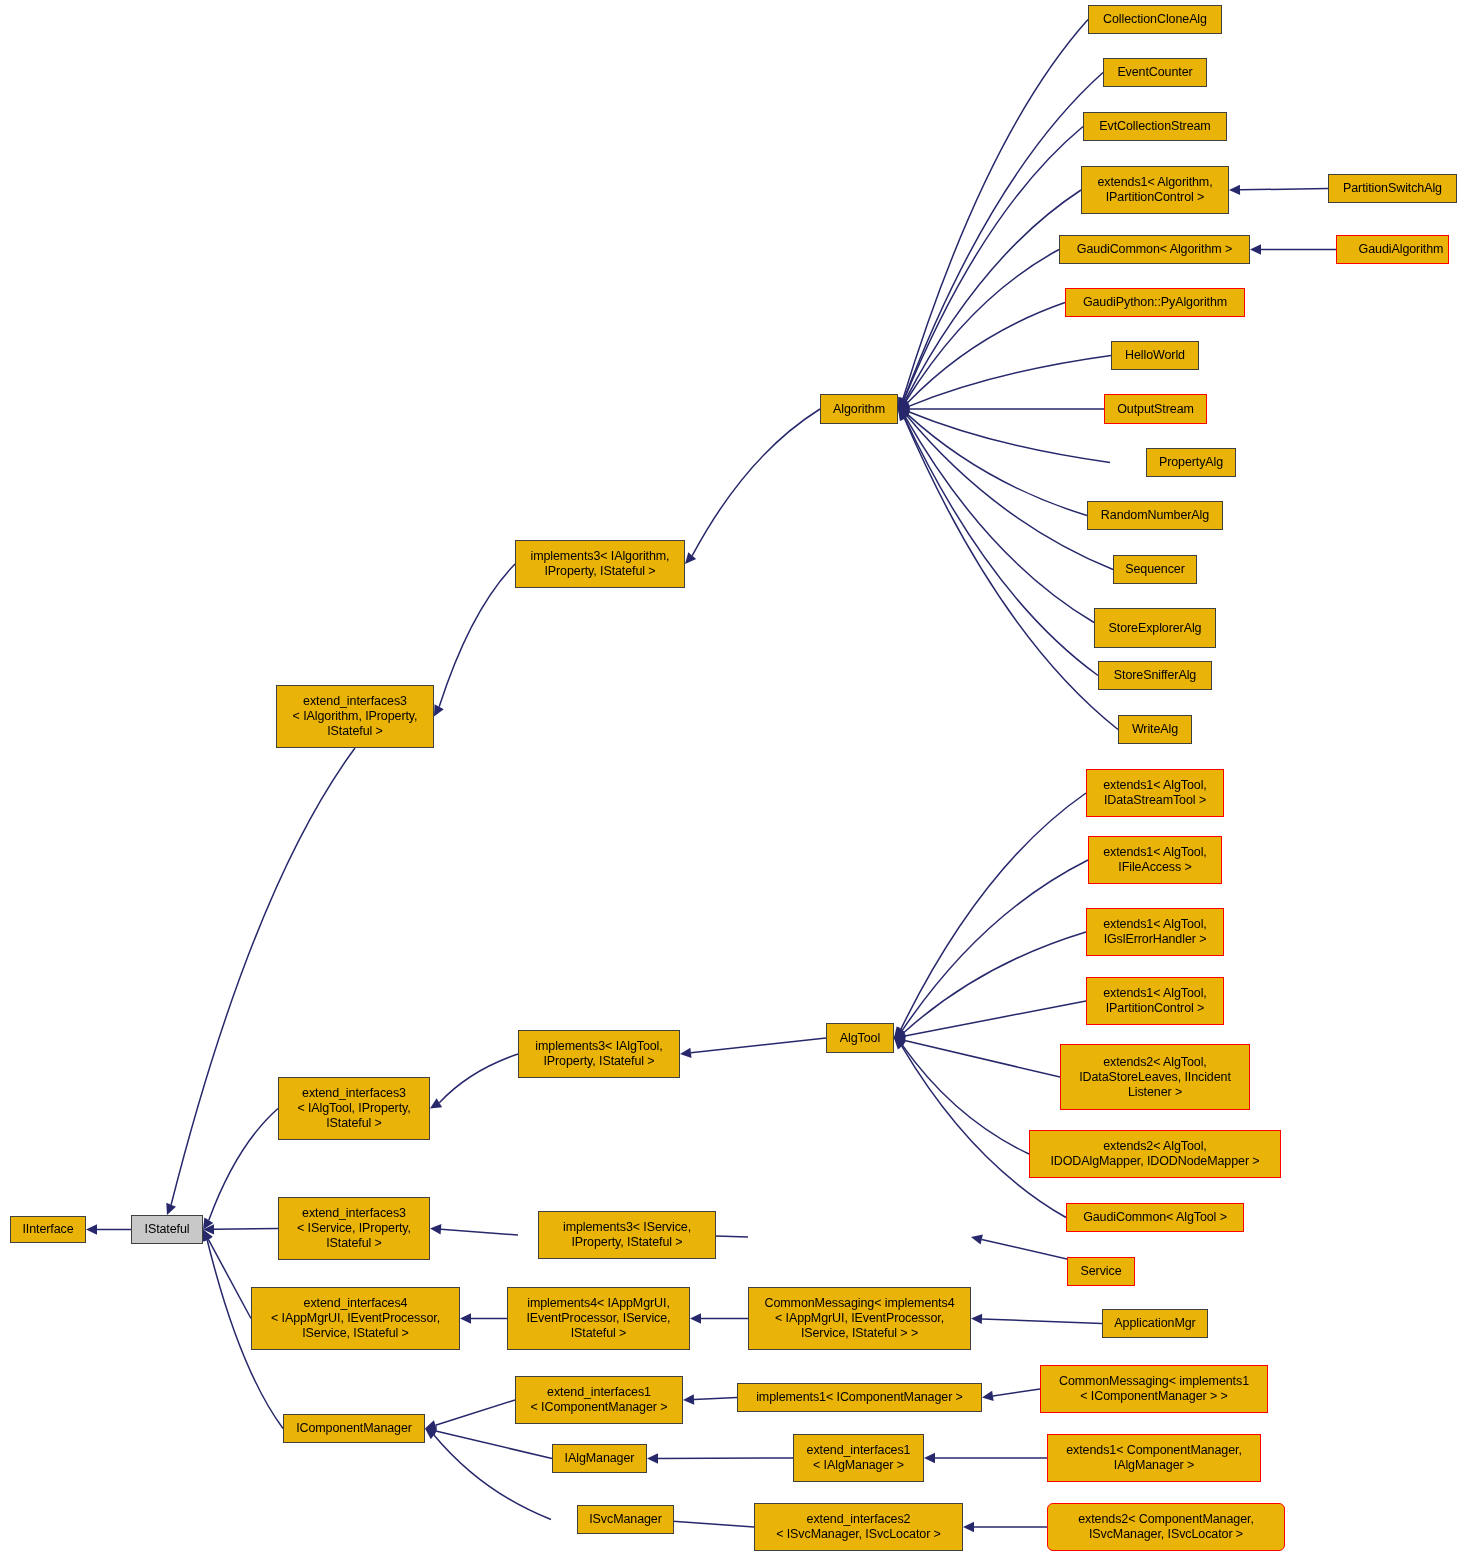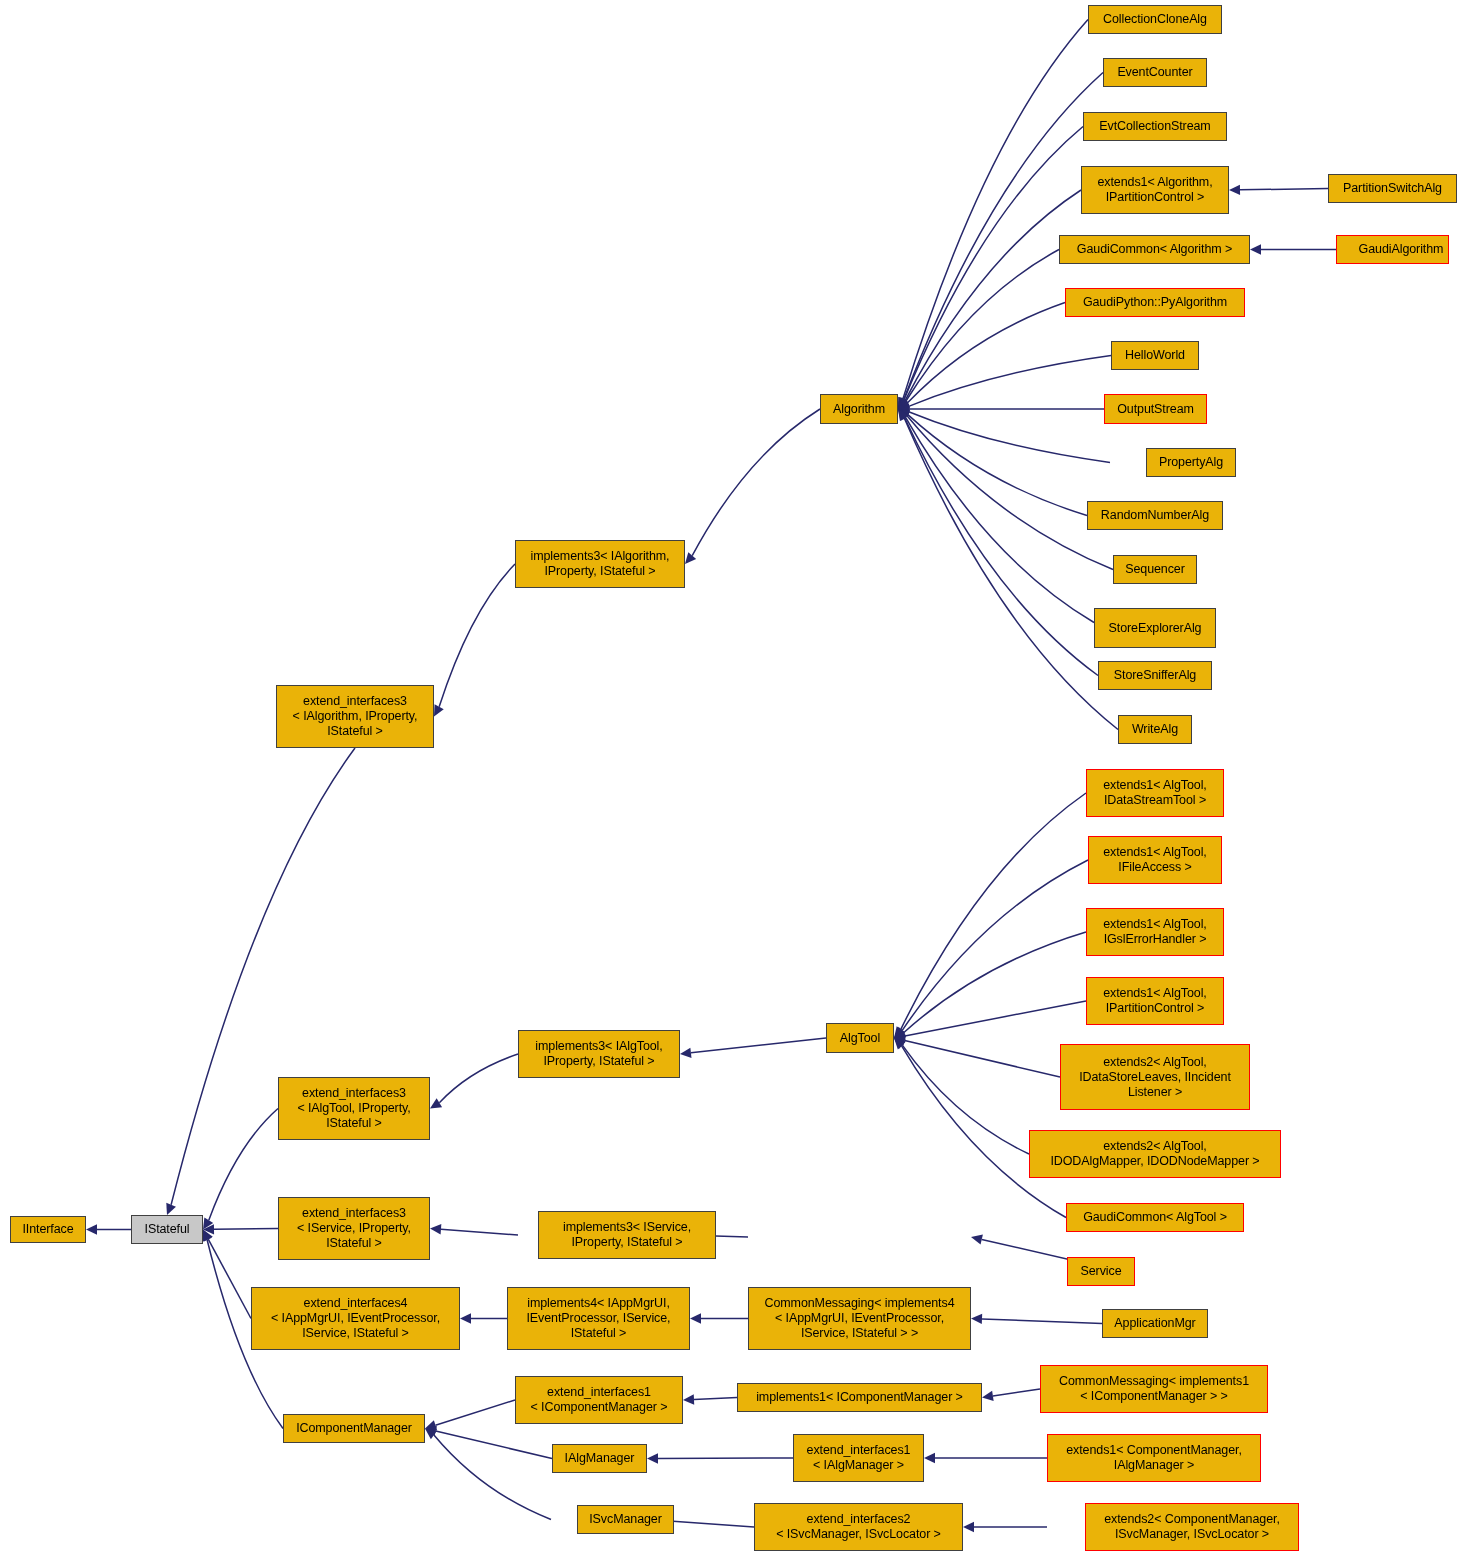--- a/index.html
+++ b/index.html
@@ -298,15 +298,15 @@
     <div class="node red" style="left: 1040px; top: 1365px; width: 228px; height: 48px;">CommonMessaging&lt; implements1
 &lt; IComponentManager &gt; &gt;</div>
     <div class="node" style="left: 552px; top: 1444px; width: 95px; height: 29px;">IAlgManager</div>
     <div class="node" style="left: 793px; top: 1434px; width: 131px; height: 48px;">extend_interfaces1
 &lt; IAlgManager &gt;</div>
     <div class="node red" style="left: 1047px; top: 1434px; width: 214px; height: 48px;">extends1&lt; ComponentManager,
 IAlgManager &gt;</div>
     <div class="node" style="left: 551px; top: 1505px; width: 97px; height: 29px; margin-left: 26px;">ISvcManager</div>
     <div class="node" style="left: 754px; top: 1503px; width: 209px; height: 48px;">extend_interfaces2
 &lt; ISvcManager, ISvcLocator &gt;</div>
-    <div class="node red" style="left: 1085px; top: 1503px; width: 214px; height: 48px;">extends2&lt; ComponentManager,
+    <div class="node red" style="left: 1047px; top: 1503px; width: 238px; height: 48px; border-radius: 6px;">extends2&lt; ComponentManager,
 ISvcManager, ISvcLocator &gt;</div>
   </div>
 
 </body></html>

